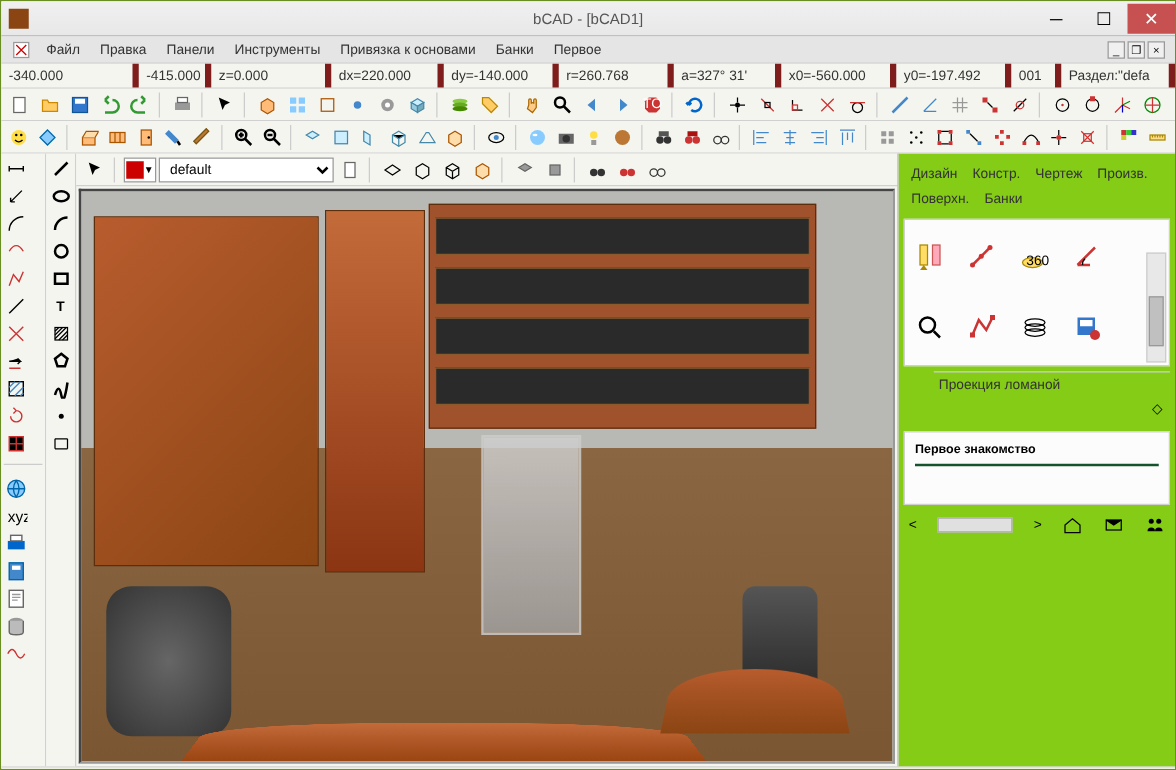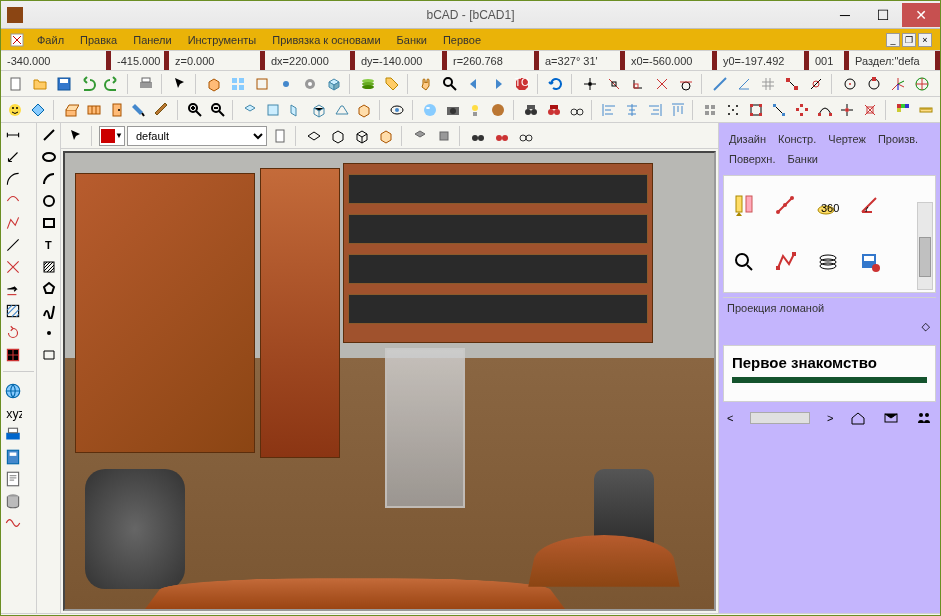--- a/index.html
+++ b/index.html
@@ -3,21 +3,21 @@
 <meta charset="utf-8">
 <style>
 * { box-sizing: border-box; margin: 0; padding: 0; font-family: Tahoma, sans-serif; font-size: 11px; }
 body { width: 941px; height: 616px; background: #fff; overflow: hidden; border: 1px solid #6b8e23; position: relative; }
 .titlebar { height: 28px; background: linear-gradient(#f0f0f0, #e8e8e8); border-bottom: 1px solid #c0c0c0; display: flex; align-items: center; position: relative; }
 .title-icon { width: 16px; height: 16px; margin-left: 6px; background: #8b4513; }
 .title-text { position: absolute; left: 50%; transform: translateX(-50%); color: #555; font-size: 12px; }
 .win-controls { margin-left: auto; display: flex; }
 .win-btn { width: 38px; height: 24px; display: flex; align-items: center; justify-content: center; font-size: 14px; cursor: pointer; }
 .win-btn.close { background: #c75050; color: #fff; }
-.menubar { height: 22px; background: #eab308; border-bottom: 1px solid #d0d0d0; display: flex; align-items: center; padding: 0 4px; }
+.menubar { height: 22px; background: #e5e5e5; border-bottom: 1px solid #d0d0d0; display: flex; align-items: center; padding: 0 4px; }
 .menu-icon { width: 16px; height: 16px; margin: 0 4px; }
 .menu-item { padding: 3px 8px; cursor: pointer; color: #333; }
 .mdi-controls { margin-left: auto; display: flex; gap: 2px; padding-right: 4px; }
 .mdi-btn { width: 14px; height: 14px; border: 1px solid #999; background: #f0f0f0; font-size: 9px; text-align: center; line-height: 12px; cursor: pointer; }
 .statusbar-top { height: 20px; background: #f5f5f0; border-bottom: 1px solid #d0d0d0; display: flex; }
 .status-cell { border-right: 5px solid #7f1d1d; padding: 2px 6px; color: #333; display: flex; align-items: center; }
 .toolbar-row { height: 26px; background: #f5f5f0; border-bottom: 1px solid #d0d0d0; display: flex; align-items: center; padding: 0 4px; gap: 2px; }
 .tb-btn { width: 22px; height: 22px; display: flex; align-items: center; justify-content: center; cursor: pointer; border: 1px solid transparent; }
 .tb-sep { width: 4px; height: 20px; border-left: 1px solid #ccc; margin: 0 2px; }
 .icon { width: 16px; height: 16px; display: inline-block; }
@@ -33,28 +33,28 @@
 .furniture { position: absolute; background: linear-gradient(135deg, #b85c2e, #8b4513); border: 1px solid #5c2e0c; }
 .wardrobe1 { left: 10px; top: 20px; width: 180px; height: 280px; }
 .wardrobe2 { left: 195px; top: 15px; width: 80px; height: 290px; background: linear-gradient(#c46b3a, #8b3513); }
 .shelves { left: 278px; top: 10px; width: 310px; height: 180px; background: #a0522d; }
 .shelf-row { position: absolute; left: 4px; right: 4px; height: 30px; background: #2a2a2a; border: 1px solid #8b5a2b; }
 .glass-door { position: absolute; left: 320px; top: 195px; width: 80px; height: 160px; background: linear-gradient(#d0d0d0, #a0a0a0); border: 2px solid #ccc; opacity: 0.85; }
 .desk { position: absolute; left: 80px; bottom: 0; width: 420px; height: 60px; background: linear-gradient(#c46b3a, #9b4513); border-radius: 40% 40% 0 0; transform: perspective(400px) rotateX(55deg); transform-origin: bottom; }
 .desk2 { position: absolute; right: 40px; bottom: 10px; width: 140px; height: 80px; background: linear-gradient(#b85c2e, #8b4513); border-radius: 50% 50% 0 0; transform: perspective(400px) rotateX(50deg); }
 .chair { position: absolute; left: 20px; bottom: 20px; width: 100px; height: 120px; background: radial-gradient(#666, #333); border-radius: 20px; }
 .chair2 { position: absolute; right: 60px; bottom: 40px; width: 60px; height: 100px; background: linear-gradient(#555, #222); border-radius: 10px; }
-.right-panel { width: 222px; background: #c4b5fd; border-left: 1px solid #d0d0d0; display: flex; flex-direction: column; padding: 4px; }
+.right-panel { width: 222px; background: #84cc16; border-left: 1px solid #d0d0d0; display: flex; flex-direction: column; padding: 4px; }
 .rp-tabs { display: flex; flex-wrap: wrap; gap: 4px; padding: 4px 2px; }
 .rp-tab { padding: 2px 4px; cursor: pointer; color: #333; }
 .rp-icons { display: flex; flex-wrap: wrap; gap: 14px; padding: 16px 8px; border: 1px solid #d0d0d0; background: #fcfcfc; margin: 4px 0; position: relative; }
 .rp-icon { width: 28px; height: 28px; cursor: pointer; display: flex; align-items: center; }
-.rp-status { padding: 4px; color: #333; border-top: 1px solid #d0d0d0; }
+.rp-status { padding: 4px; color: #333; border-top: 1px solid #d0d0d0; margin-left: 24px; }
 .rp-help { margin-top: 10px; border: 1px solid #d0d0d0; background: #fcfcfc; padding: 8px; }
-.rp-help-title { font-weight: bold; font-size: 15px; border-bottom: 6px solid #14532d; padding-bottom: 6px; margin-bottom: 10px; }
+.rp-help-title { font-weight: bold; font-size: 10px; border-bottom: 2px solid #14532d; padding-bottom: 6px; margin-bottom: 22px; }
 .rp-help-text { font-size: 11px; color: #333; line-height: 1.4; }
 .rp-help-text b { font-weight: bold; }
 .rp-scroll { display: flex; justify-content: space-between; align-items: center; padding: 4px; margin-top: 4px; }
 .rp-scroll-bar { width: 60px; height: 12px; background: #e0e0e0; border: 1px solid #aaa; }
 .bottom-toolbar { height: 26px; background: #f5f5f0; border-top: 1px solid #d0d0d0; display: flex; align-items: center; padding: 0 4px; gap: 2px; }
 .scroll-v { position: absolute; right: 2px; top: 26px; bottom: 2px; width: 16px; background: #e8e8e8; border: 1px solid #ccc; }
 .scroll-thumb { position: absolute; left: 1px; right: 1px; top: 40%; height: 40px; background: #c0c0c0; border: 1px solid #999; }
 svg { display: block; }
 </style>
 </head>

